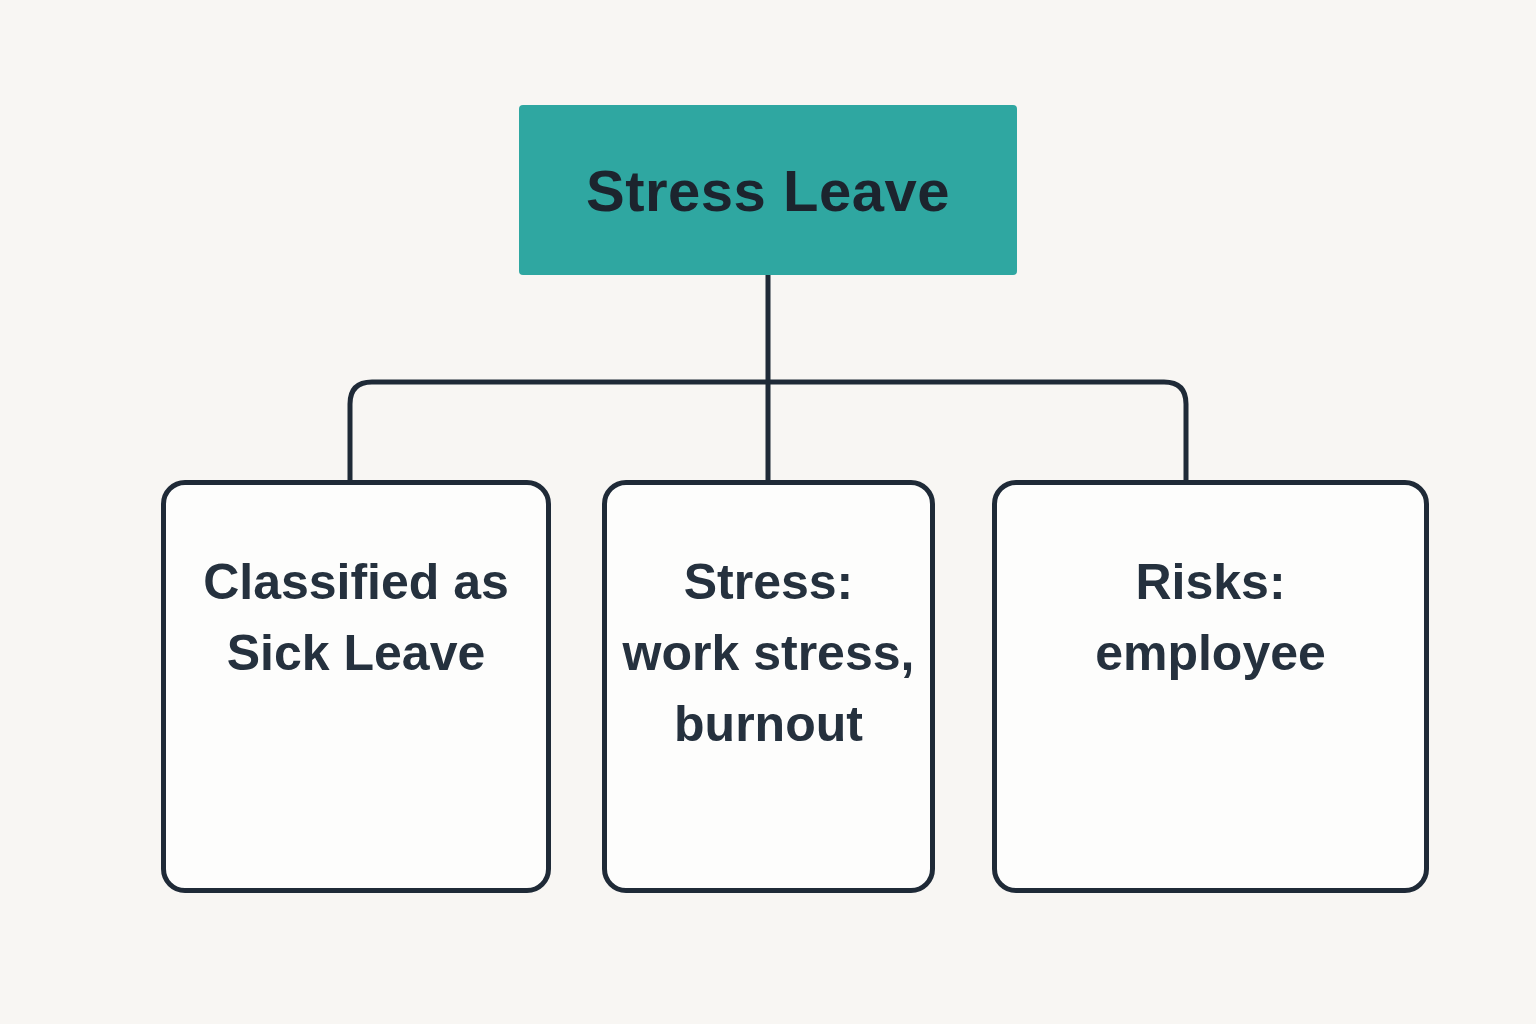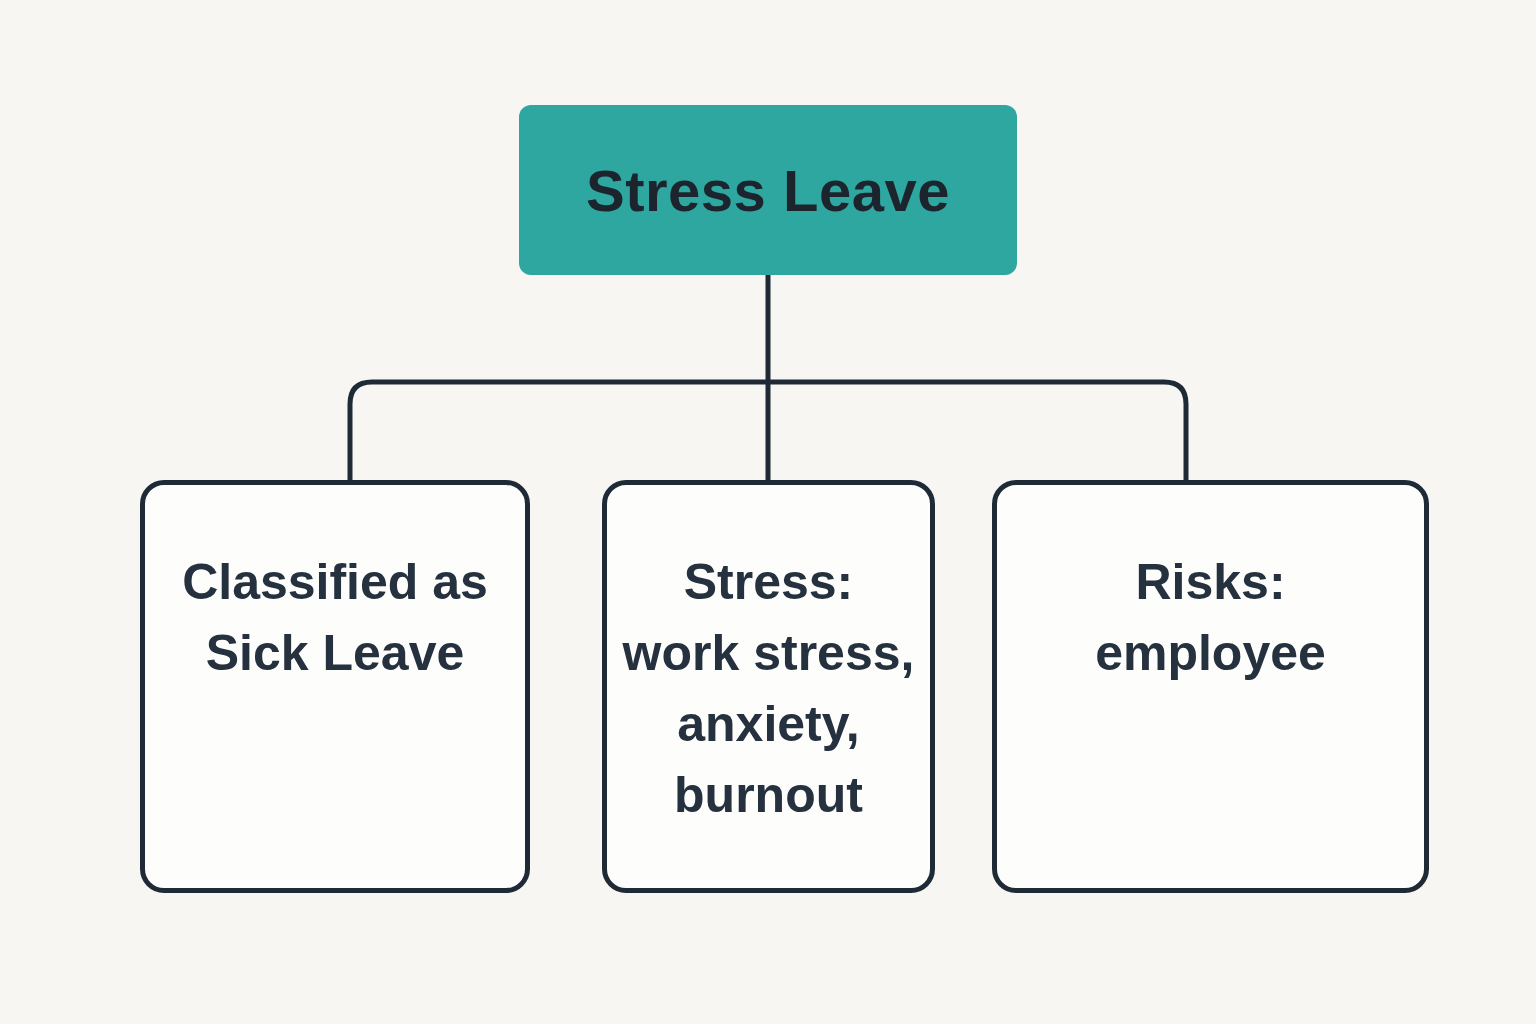--- a/index.html
+++ b/index.html
@@ -27,21 +27,21 @@
     width: 1536px; height: 1024px;
   }
   .node {
     position: absolute;
     text-align: center;
   }
   .root-node {
     left: 519px; top: 105px;
     width: 498px; height: 170px;
     background: var(--teal);
-    border-radius: 12px;
+    border-radius: 4px;
     display: flex;
     align-items: center;
     justify-content: center;
     font-size: 58px;
     font-weight: 700;
     letter-spacing: 0.5px;
     color: var(--title-text);
   }
   .child-box {
     top: 480px;
@@ -49,21 +49,21 @@
     background: var(--box-fill);
     border: 5px solid var(--line);
     border-radius: 24px;
     padding-top: 62px;
     font-size: 50px;
     line-height: 71px;
     color: var(--text);
   }
   .child-box .heading { font-weight: 600; }
   .child-box .body { font-weight: 700; }
-  #box-classified { left: 140px; width: 390px; }
+  #box-classified { left: 161px; width: 390px; }
   #box-causes     { left: 602px; width: 333px; }
   #box-risks      { left: 992px; width: 437px; }
 </style>
 </head>
 <body>
 
 <div class="diagram">
 
   <svg class="connectors" viewBox="0 0 1536 1024" xmlns="http://www.w3.org/2000/svg" fill="none" stroke="#1f2a37" stroke-width="5">
     <path d="M 768 275 L 768 480"></path>
@@ -80,21 +80,20 @@
       <div>Sick Leave</div>
     </div>
   </div>
 
   <div class="node child-box" id="box-causes">
     <div class="heading">
       <div>Stress:</div>
     </div>
     <div class="body">
       <div>work stress,</div>
-      <div>anxiety,</div>
       <div>burnout</div>
     </div>
   </div>
 
   <div class="node child-box" id="box-risks">
     <div class="heading">
       <div>Risks:</div>
     </div>
     <div class="body">
       <div>employee</div>

